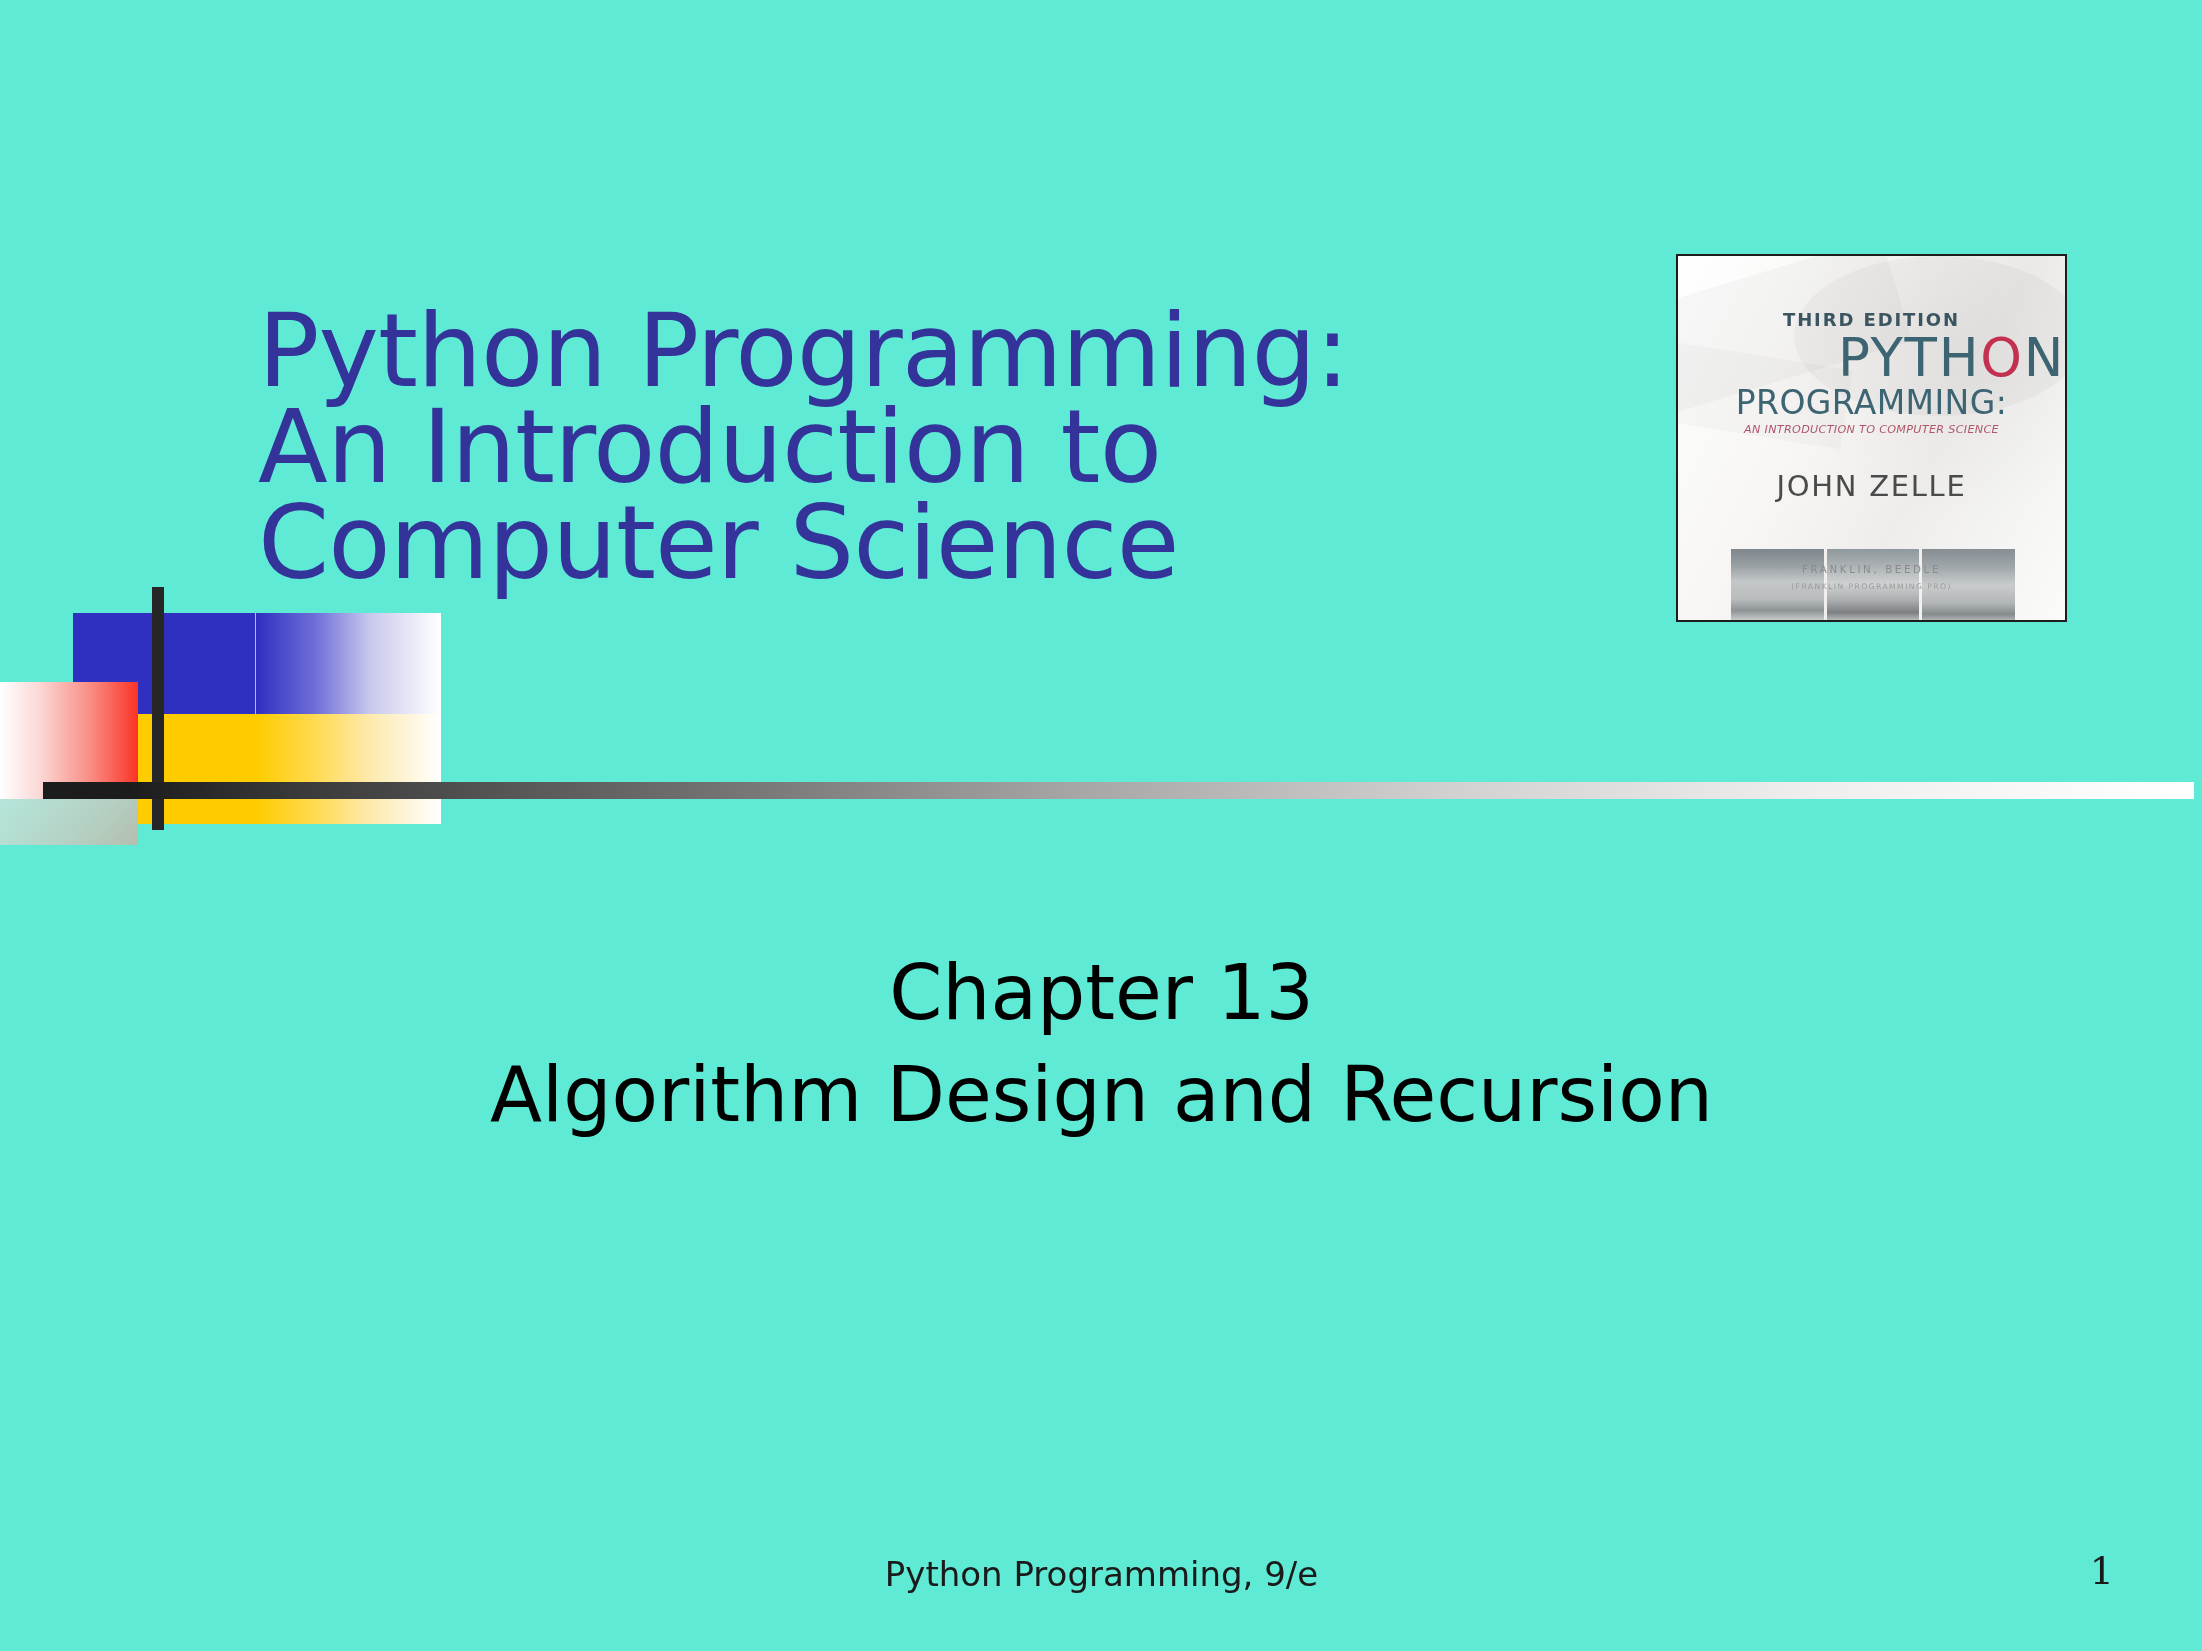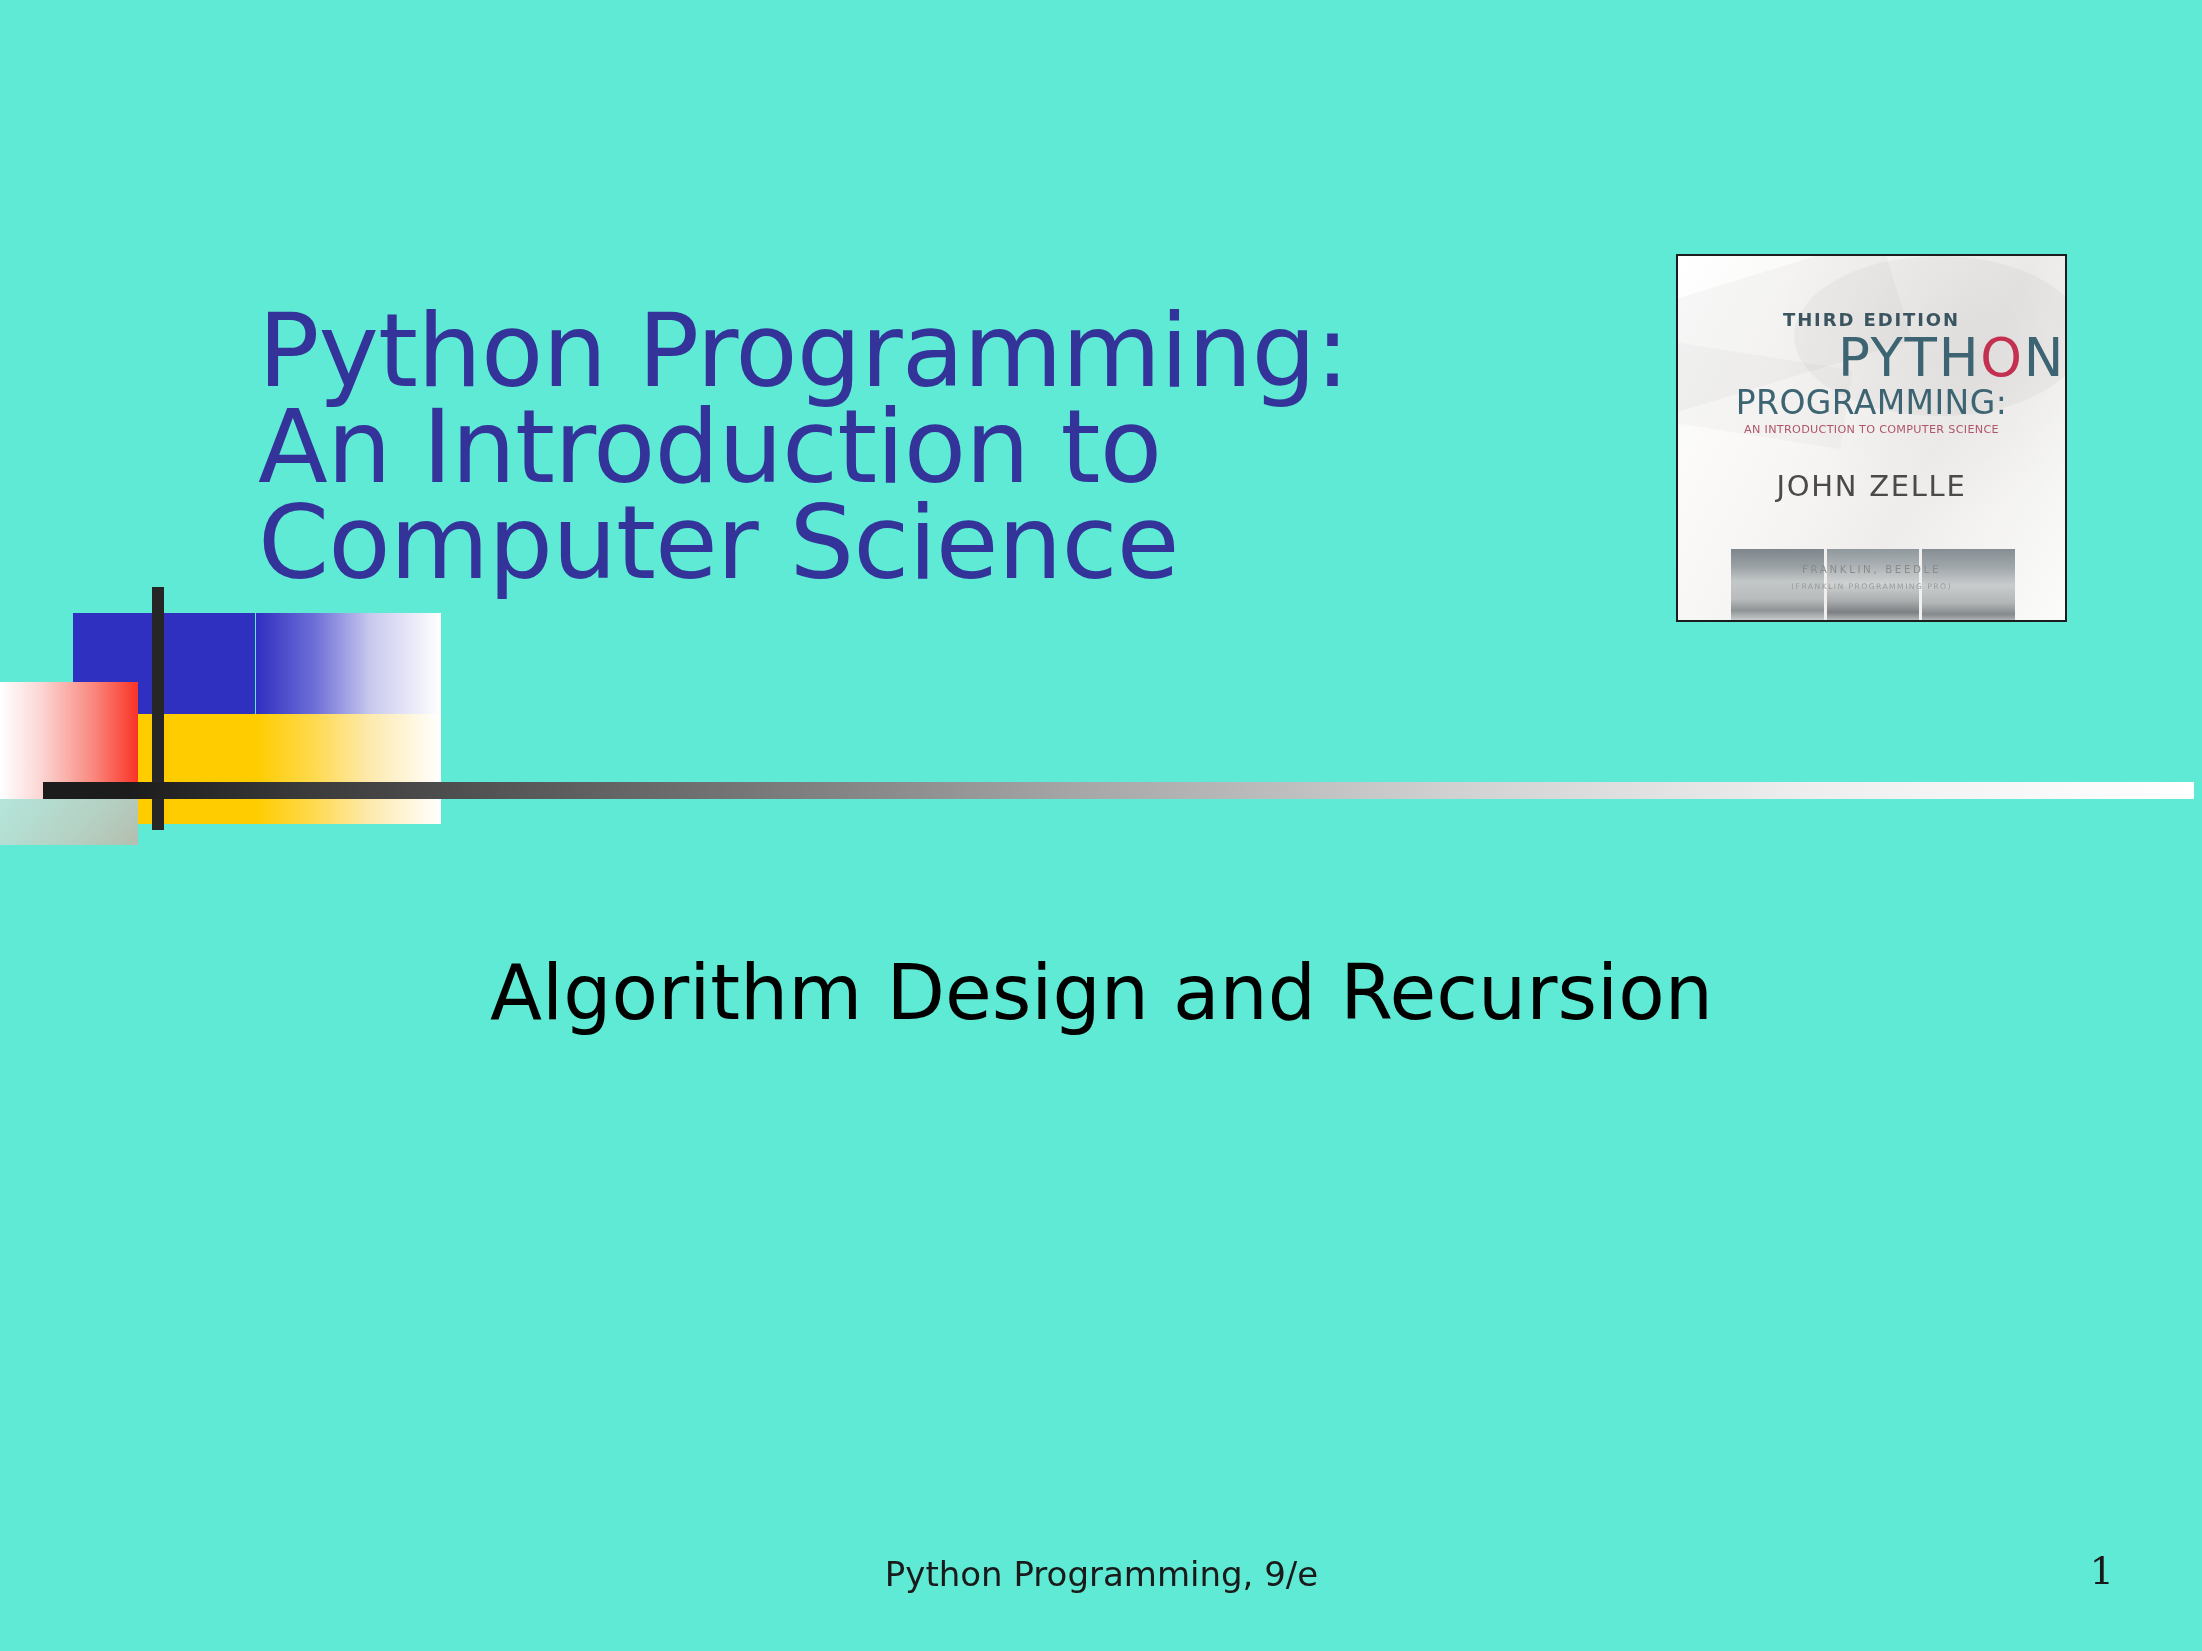--- a/index.html
+++ b/index.html
@@ -154,20 +154,21 @@
     letter-spacing: 0.4px;
     color: #3d6472;
   }
   .book-sub {
     position: absolute; top: 167px; left: 0; right: 0;
     text-align: center;
     font-family: "DejaVu Sans", sans-serif;
     font-size: 11.2px;
     letter-spacing: 0.3px;
     color: #b0566b;
+    font-style: italic;
   }
   .book-author {
     position: absolute; top: 213px; left: 0; right: 0;
     text-align: center;
     font-family: "DejaVu Sans", sans-serif;
     font-size: 29px;
     letter-spacing: 1.7px;
     color: #4a4a4a;
   }
   .book-photos {
@@ -283,20 +284,21 @@
       <div class="book-photo p1"></div>
       <div class="book-photo p2"></div>
       <div class="book-photo p3"></div>
     </div>
 
     <div class="book-pub1">FRANKLIN, BEEDLE</div>
     <div class="book-pub2">(FRANKLIN PROGRAMMING PRO)</div>
   </div>
 
   <div class="subtitle-block">
+    <div class="subtitle-line">Chapter 13</div>
     <div class="subtitle-line">Algorithm Design and Recursion</div>
   </div>
 
   <div class="footer-text">Python Programming, 9/e</div>
   <div class="footer-page">1</div>
 
 </div>
 
 
 </body></html>

